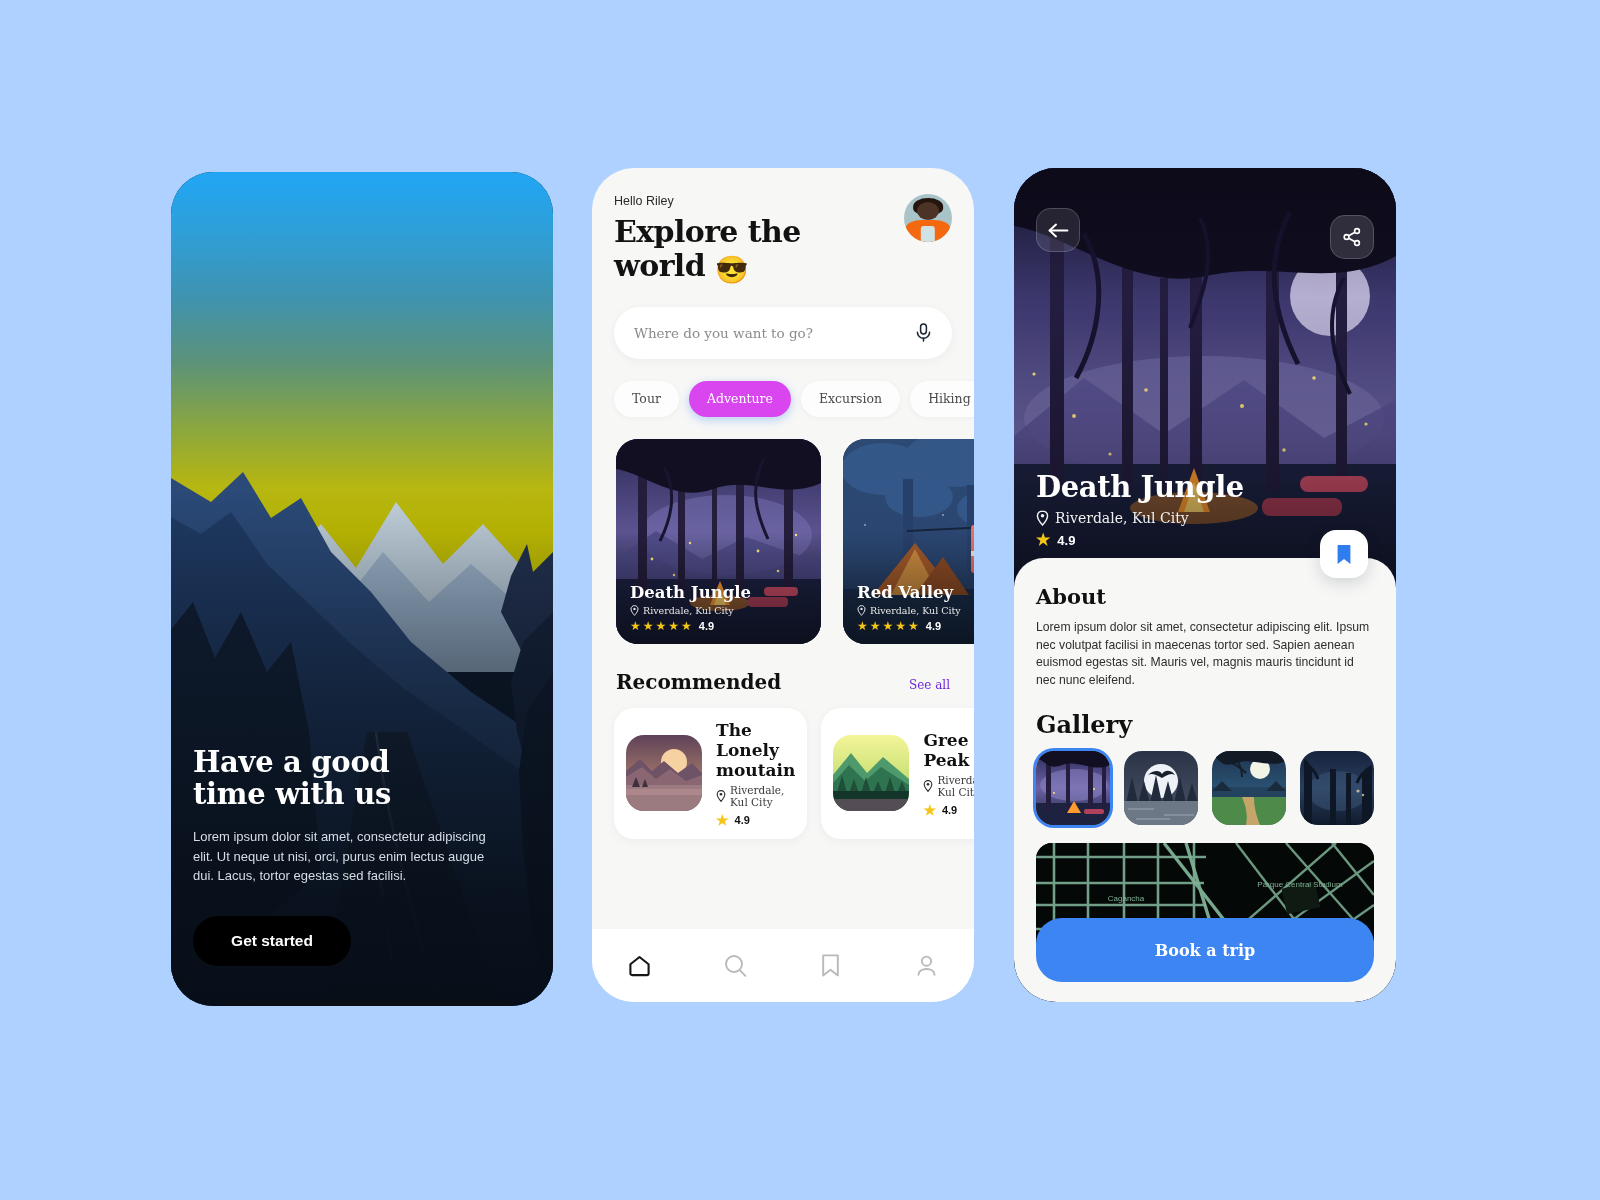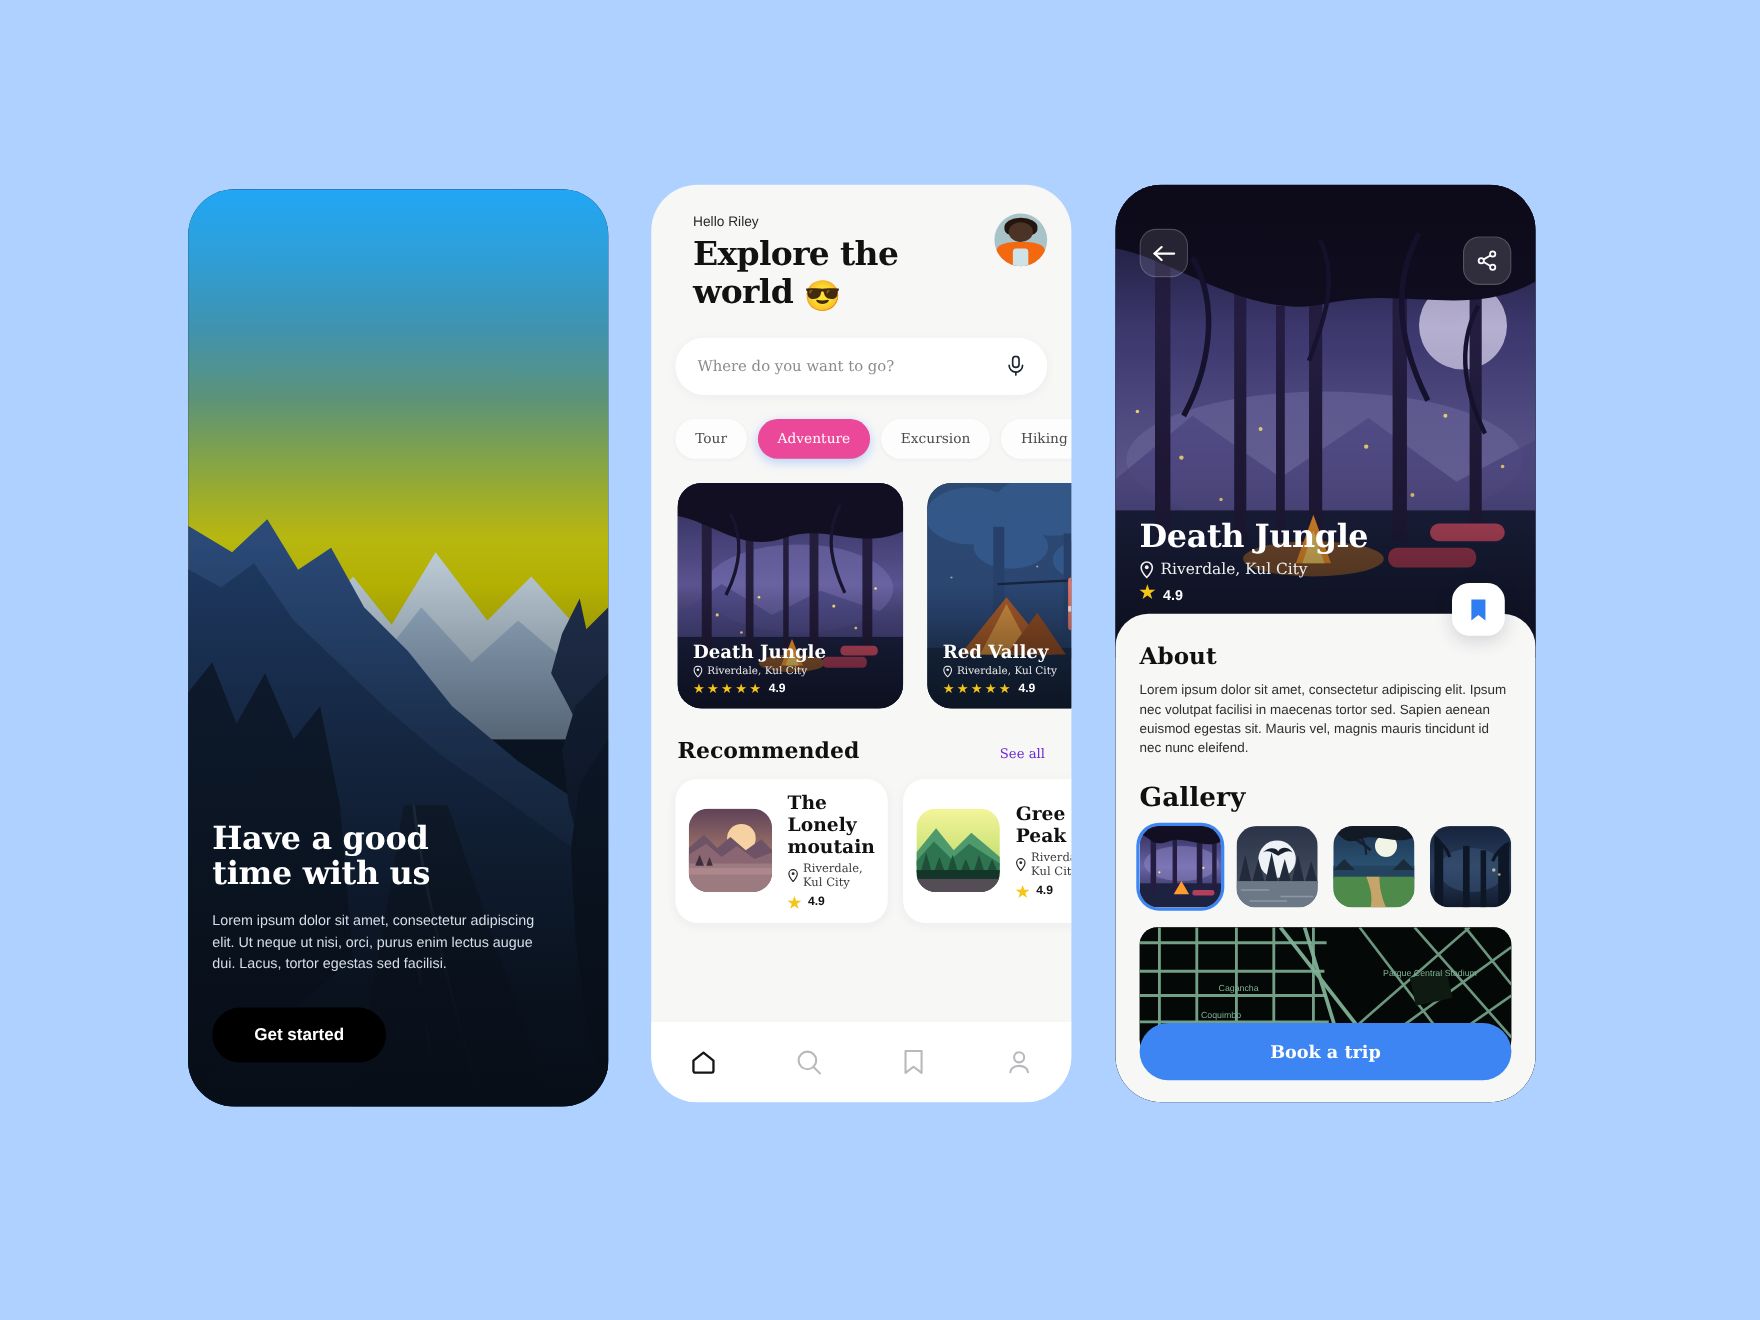--- a/index.html
+++ b/index.html
@@ -73,21 +73,21 @@
   }
 
   
   #screen2 {
     left: 592px; top: 168px;
     width: 382px; height: 834px;
     background: #f7f7f6;
     display: flex; flex-direction: column;
   }
   .s2-scroll { flex: 1; overflow: hidden; position: relative; }
-  .s2-head { padding: 26px 22px 0 38px; display: flex; justify-content: space-between; align-items: flex-start; }
+  .s2-head { padding: 26px 22px 0 22px; display: flex; justify-content: space-between; align-items: flex-start; }
   .s2-hello { font-size: 12.5px; color: #2a2a2a; }
   .s2-h1 {
     margin-top: 7px;
     font-family: "DejaVu Serif", serif;
     font-weight: 700;
     font-size: 30px;
     line-height: 1.12;
     color: #121212;
     letter-spacing: -0.6px;
     max-width: 230px;
@@ -128,21 +128,21 @@
     display: inline-flex; align-items: center;
     border-radius: 18px;
     background: #fdfdfd;
     color: #4b4b4b;
     font-family: "DejaVu Serif", serif;
     font-size: 12.5px;
     border: none; cursor: pointer;
     box-shadow: 0 1px 5px rgba(20,30,50,.05);
     white-space: nowrap;
   }
-  .chip.active { background: #ec4899; color: #fff; box-shadow: 0 3px 10px rgba(61,133,242,.35); }
+  .chip.active { background: #d946ef; color: #fff; box-shadow: 0 3px 10px rgba(61,133,242,.35); }
 
   .cards { display: flex; gap: 22px; padding: 22px 0 0 24px; }
   .dcard {
     position: relative;
     flex: 0 0 auto;
     width: 205px; height: 205px;
     border-radius: 22px;
     overflow: hidden;
     background: #13203a;
   }
@@ -246,21 +246,21 @@
     height: 118px;
     border-radius: 16px;
     overflow: hidden;
     background: #040806;
     position: relative;
   }
   .mlabel { position: absolute; font-family:"Liberation Sans", sans-serif; font-size: 8px; fill: #7fb196; }
 
   .book {
     position: absolute; left: 22px; right: 22px; bottom: 20px;
-    height: 52px; border-radius: 26px;
+    height: 64px; border-radius: 26px;
     background: #3d85f2; color: #fff;
     font-family:"DejaVu Serif", serif; font-weight:700; font-size: 16px;
     display: flex; align-items: center; justify-content: center;
     border: none; cursor: pointer;
   }
 
   svg { display: block; }
 </style>
 </head>
 <body>

